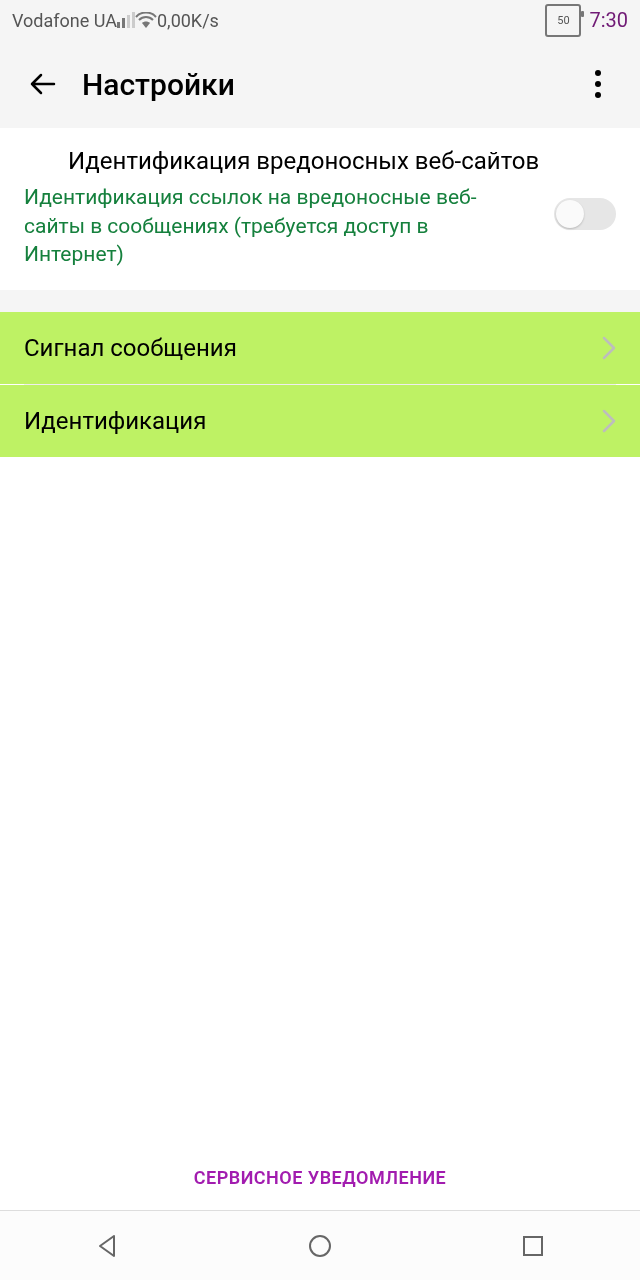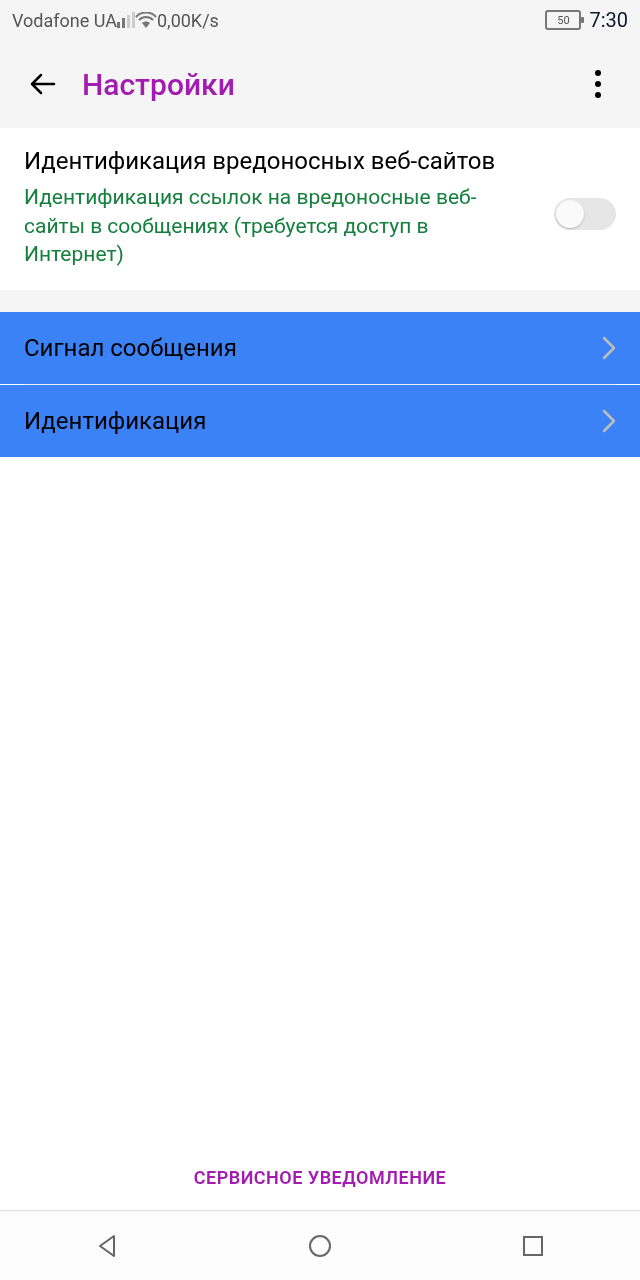--- a/index.html
+++ b/index.html
@@ -5,45 +5,45 @@
   * { box-sizing: border-box; margin: 0; padding: 0; }
   html, body { width: 640px; height: 1280px; font-family: -apple-system, Roboto, "Helvetica Neue", Arial, sans-serif; background: #fff; color: #000; overflow: hidden; }
   .screen { display: flex; flex-direction: column; width: 100%; height: 100%; }
 
   
   .status-bar { height: 40px; background: #f5f5f5; display: flex; align-items: center; padding: 0 12px; font-size: 18px; color: #555; }
   .status-left { display: flex; align-items: center; gap: 0; }
   .status-right { margin-left: auto; display: flex; align-items: center; gap: 8px; }
   .signal-icon, .wifi-icon { display: inline-flex; }
   .battery { display: inline-flex; align-items: center; gap: 2px; }
-  .battery-body { width: 36px; height: 20px; border: 2px solid #777; border-radius: 3px; position: relative; display: flex; align-items: center; justify-content: center; font-size: 11px; color: #555; }
+  .battery-body { width: 36px; height: 33px; border: 2px solid #777; border-radius: 3px; position: relative; display: flex; align-items: center; justify-content: center; font-size: 11px; color: #555; }
   .battery-body::after { content: ""; position: absolute; right: -5px; top: 5px; width: 3px; height: 6px; background: #777; border-radius: 1px; }
   .battery-fill { position: absolute; left: 0; top: 0; bottom: 0; width: 50%; background: #bbb; z-index: -1; }
-  .time { font-size: 20px; color: #0f172a; }
+  .time { font-size: 20px; color: #701a75; }
 
   
   .app-bar { height: 88px; background: #f5f5f5; display: flex; align-items: center; padding: 0 20px; }
   .back-btn { width: 44px; height: 44px; display: flex; align-items: center; justify-content: center; }
-  .app-title { font-size: 30px; font-weight: 500; margin-left: 18px; color: #a21caf; }
+  .app-title { font-size: 30px; font-weight: 500; margin-left: 18px; color: #000000; }
   .more-btn { margin-left: auto; width: 44px; height: 44px; display: flex; align-items: center; justify-content: center; }
 
   
   .content { flex: 1; display: flex; flex-direction: column; background: #fff; }
 
   .setting-block { padding: 18px 24px 22px 24px; background: #fff; }
   .setting-row { display: flex; align-items: flex-start; }
   .setting-text { flex: 1; }
-  .setting-title { font-size: 24px; color: #000; line-height: 1.3; }
+  .setting-title { font-size: 24px; color: #000; line-height: 1.3; margin-left: 44px; }
   .setting-desc { font-size: 21px; color: #15803d; line-height: 1.35; margin-top: 6px; max-width: 470px; }
   .toggle { width: 62px; height: 32px; background: #e6e6e6; border-radius: 16px; position: relative; flex-shrink: 0; margin-top: 52px; margin-left: 10px; }
   .toggle-knob { position: absolute; left: 2px; top: 2px; width: 28px; height: 28px; background: #fafafa; border-radius: 50%; box-shadow: 0 1px 2px rgba(0,0,0,0.2); }
 
   .section-gap { height: 22px; background: #f5f5f5; }
 
-  .nav-item { display: flex; align-items: center; padding: 22px 24px; background: #3b82f6; }
+  .nav-item { display: flex; align-items: center; padding: 22px 24px; background: #bef264; }
   .nav-label { font-size: 24px; color: #000; flex: 1; }
   .nav-divider { height: 1px; background: #eee; margin: 0 24px; }
 
   .spacer { flex: 1; }
 
   .service-notice { text-align: center; padding: 22px 0; font-size: 18px; font-weight: 600; letter-spacing: 0.5px; color: #a21caf; }
 
   
   .nav-bar { height: 70px; border-top: 1px solid #ddd; display: flex; align-items: center; justify-content: space-around; background: #fcfcfc; }
   .nav-btn { width: 80px; height: 50px; display: flex; align-items: center; justify-content: center; }

